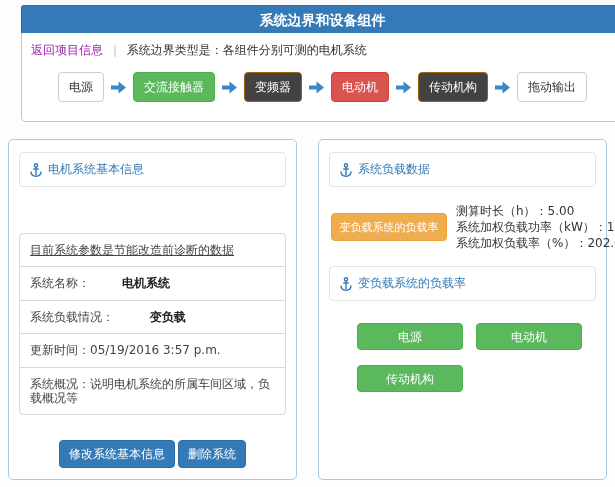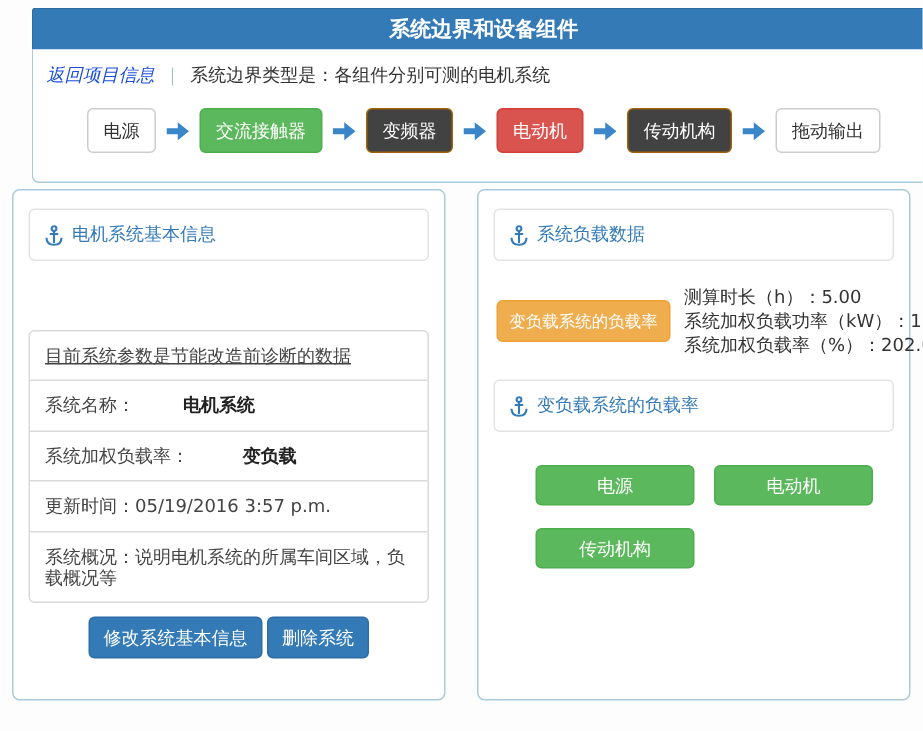--- a/index.html
+++ b/index.html
@@ -23,40 +23,40 @@
   }
   .top-body {
     height:89px; background:#fff;
     border:1px solid #aacbdd; border-top:none;
     border-radius:0 0 5px 5px;
   }
   .breadcrumb-row {
     padding:9px 9px 0 9px; font-size:12px; color:#333;
     display:flex; align-items:center; gap:6px; white-space:nowrap;
   }
-  .link { color:#1d4ed8; text-decoration:none; cursor:pointer;font-style:italic; }
+  .link { color:#a21caf; text-decoration:none; cursor:pointer; }
   .sep { color:#9fb9cc; }
 
   .flow-row {
     margin-top:13px;
     display:flex; justify-content:center; align-items:center; gap:7px;
   }
   .flow-node {
     font-size:12px; line-height:1; padding:8px 10px;
     border-radius:4px; white-space:nowrap;
   }
   .node-plain { background:#fff; border:1px solid #ccc; color:#333; }
   .node-green { background:#5cb85c; border:1px solid #4cae4c; color:#fff; }
   .node-dark  { background:#424242; border:1px solid #a16207;    color:#fff; }
   .node-red   { background:#d9534f; border:1px solid #d43f3a; color:#fff; }
   .flow-arrow { display:flex; align-items:center; }
 
   
   .panel {
-    position:absolute; top:126px; height:341px; width:289px;
+    position:absolute; top:139px; height:341px; width:289px;
     background:#fff; border:1px solid #aacbdd; border-radius:5px;
   }
   .panel-left  { left:8px; }
   .panel-right { left:318px; }
 
   .section-header {
     margin:12px 10px 0 10px;
     border:1px solid #e3e3e3; border-radius:4px;
     padding:8px 10px;
     font-size:12px; color:#337ab7;
@@ -72,21 +72,21 @@
   .info-row { padding:9px 10px; border-top:1px solid #d9d9d9; line-height:1.2; }
   .info-row:first-child { border-top:none;text-decoration:underline; }
   .info-row b { color:#222;padding-left:32px; }
 
   .btn { display:inline-block; cursor:pointer; text-align:center;
          border-radius:4px; font-size:12px; line-height:1; }
   .btn-blue {
     background:#337ab7; border:1px solid #2e6da4; color:#fff;
     padding:7px 9px;
   }
-  .btn-row { margin-top:9px; display:flex; justify-content:center; gap:3px; }
+  .btn-row { margin-top:25px; display:flex; justify-content:center; gap:3px; }
 
   .load-section { margin:16px 8px 0 12px; display:flex; gap:9px; }
   .btn-orange {
     background:#f0ad4e; border:1px solid #eea236; color:#fff;
     width:116px; height:28px; font-size:11px; flex:none;
     display:flex; align-items:center; justify-content:center;
     align-self:center; border-radius:4px; cursor:pointer;
   }
   .load-stats { font-size:12px; color:#333; line-height:16px; white-space:nowrap; }
 
@@ -161,21 +161,21 @@
           <path d="M1 8.5 C1 12 3.5 13.2 6 13.2 C8.5 13.2 11 12 11 8.5"></path>
         </g>
       </svg>
     </span>
     <span>电机系统基本信息</span>
   </div>
 
   <div class="info-list">
     <div class="info-row">目前系统参数是节能改造前诊断的数据</div>
     <div class="info-row"><span>系统名称：</span><b>电机系统</b></div>
-    <div class="info-row"><span>系统加权负载率： </span><b>变负载</b></div>
+    <div class="info-row"><span>系统负载情况： </span><b>变负载</b></div>
     <div class="info-row">更新时间：05/19/2016 3:57 p.m.</div>
     <div class="info-row">系统概况：说明电机系统的所属车间区域，负载概况等</div>
   </div>
 
   <div class="btn-row">
     <span class="btn btn-blue">修改系统基本信息</span>
     <span class="btn btn-blue">删除系统</span>
   </div>
 </div>
 

